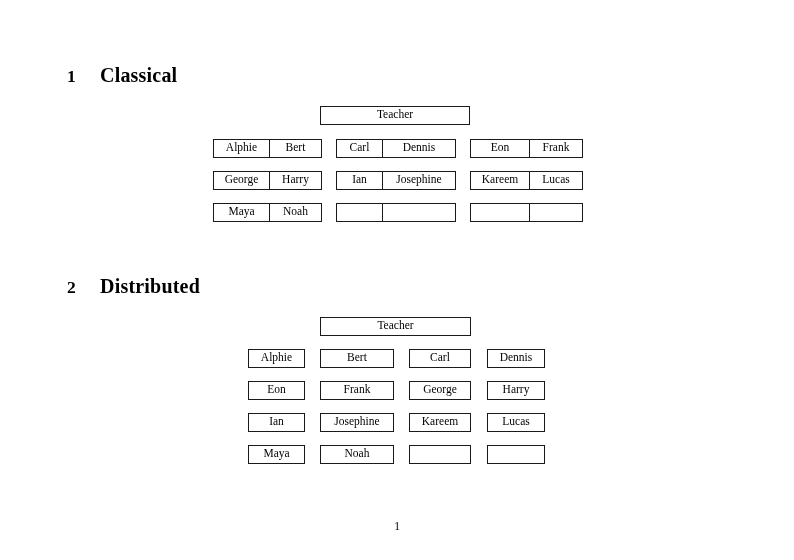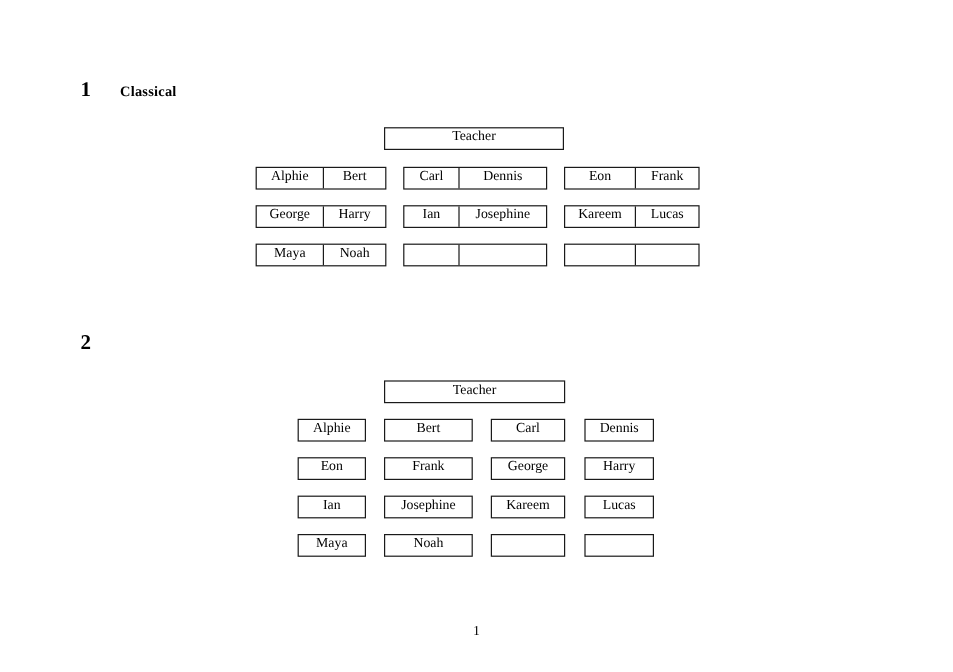--- a/index.html
+++ b/index.html
@@ -31,21 +31,21 @@
     font-weight: bold;
     font-size: 17.5px;
     letter-spacing: 0.2px;
     white-space: nowrap;
   }
   .section-heading .sec-num {
     width: 33px;
     flex: 0 0 33px;
   }
   .section-heading .sec-title {
-    font-size: 12px;
+    font-size: 20px;
   }
   #heading-classical { left: 67px; top: 64px; }
   #heading-distributed { left: 67px; top: 275px; }
 
   
   .diagram {
     position: absolute;
   }
 
   .node-row {
@@ -172,20 +172,21 @@
         </div>
         <div class="group" style="position: absolute; left: 470px;">
           <div class="cell" style="width: 58px;"></div>
           <div class="cell" style="width: 53px;"></div>
         </div>
       </div>
     </div>
 
   <div class="section-heading" id="heading-distributed">
     <span class="sec-num">2</span>
+    <span class="sec-title">Distributed</span>
   </div>
 
   <div class="teacher-box" id="teacher-distributed" style="left: 320px; top: 317px; width: 151px;">Teacher</div>
 
   <div class="diagram" id="diagram-distributed">
       <div class="node-row" style="top: 349px; left: 0px;">
         <div class="box" style="position: absolute; left: 248px; width: 57px;">Alphie</div>
         <div class="box" style="position: absolute; left: 320px; width: 74px;">Bert</div>
         <div class="box" style="position: absolute; left: 409px; width: 62px;">Carl</div>
         <div class="box" style="position: absolute; left: 487px; width: 58px;">Dennis</div>

